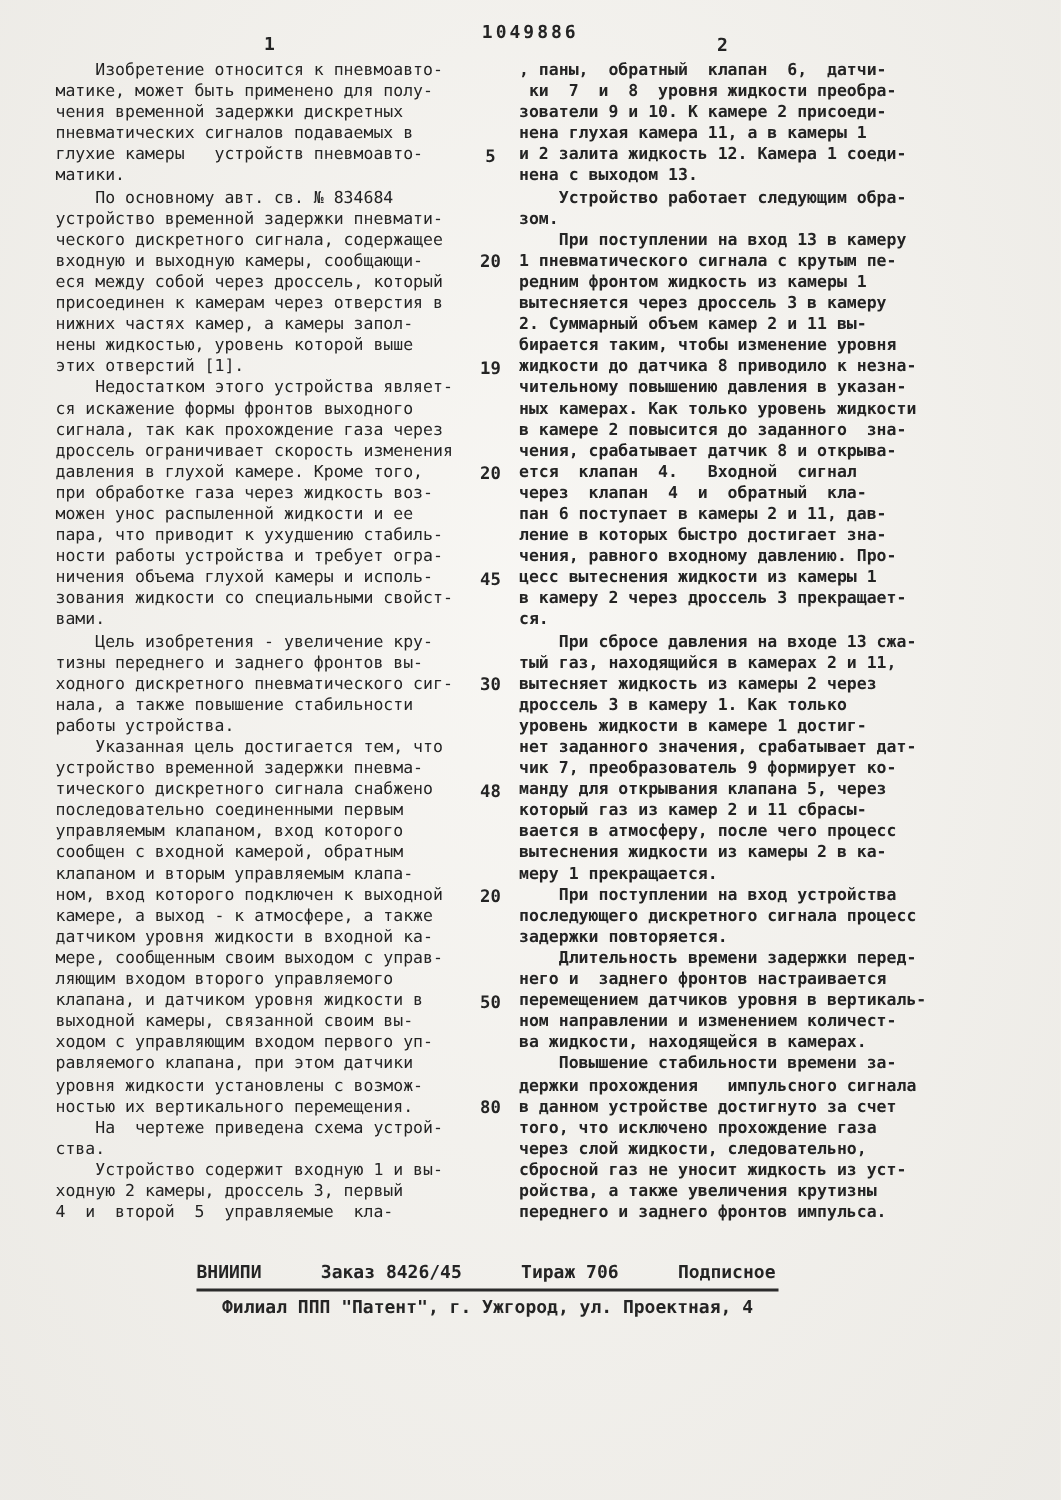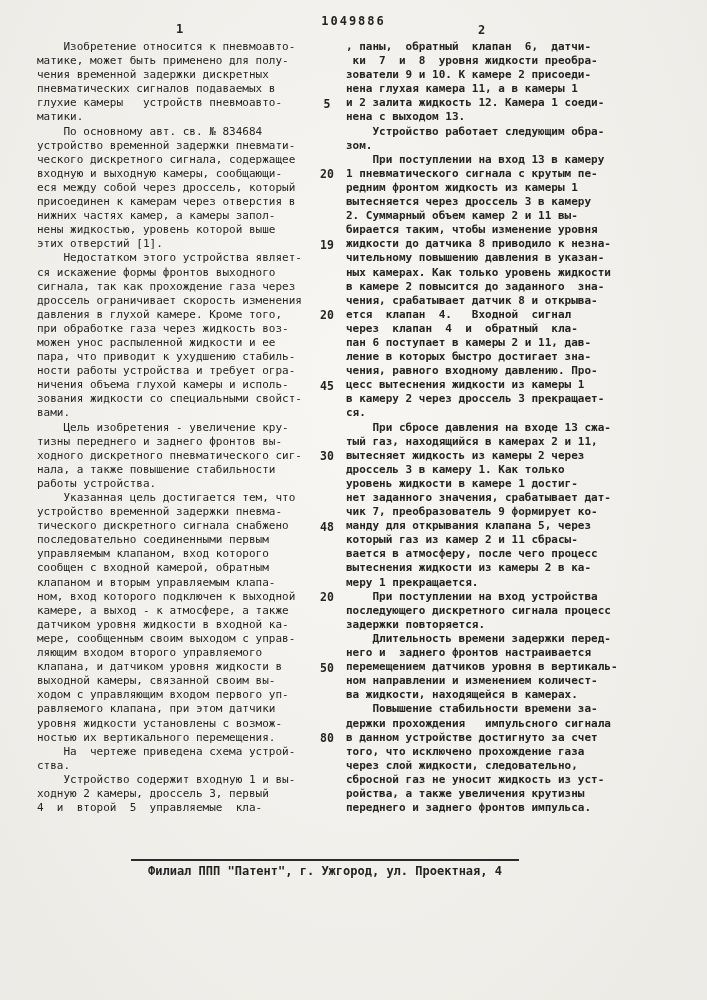--- a/index.html
+++ b/index.html
@@ -81,18 +81,24 @@
       <div class="line-number">45</div>
       <div class="line-number">30</div>
       <div class="line-number">48</div>
       <div class="line-number">20</div>
       <div class="line-number">50</div>
       <div class="line-number">80</div>
     </div>
 
   <div class="column right"><div class="text-line">, паны,  обратный  клапан  6,  датчи-</div><div class="text-line"> ки  7  и  8  уровня жидкости преобра-</div><div class="text-line">зователи 9 и 10. К камере 2 присоеди-</div><div class="text-line">нена глухая камера 11, а в камеры 1</div><div class="text-line">и 2 залита жидкость 12. Камера 1 соеди-</div><div class="text-line">нена с выходом 13.</div><div class="text-line">    Устройство работает следующим обра-</div><div class="text-line">зом.</div><div class="text-line">    При поступлении на вход 13 в камеру</div><div class="text-line">1 пневматического сигнала с крутым пе-</div><div class="text-line">редним фронтом жидкость из камеры 1</div><div class="text-line">вытесняется через дроссель 3 в камеру</div><div class="text-line">2. Суммарный объем камер 2 и 11 вы-</div><div class="text-line">бирается таким, чтобы изменение уровня</div><div class="text-line">жидкости до датчика 8 приводило к незна-</div><div class="text-line">чительному повышению давления в указан-</div><div class="text-line">ных камерах. Как только уровень жидкости</div><div class="text-line">в камере 2 повысится до заданного  зна-</div><div class="text-line">чения, срабатывает датчик 8 и открыва-</div><div class="text-line">ется  клапан  4.   Входной  сигнал</div><div class="text-line">через  клапан  4  и  обратный  кла-</div><div class="text-line">пан 6 поступает в камеры 2 и 11, дав-</div><div class="text-line">ление в которых быстро достигает зна-</div><div class="text-line">чения, равного входному давлению. Про-</div><div class="text-line">цесс вытеснения жидкости из камеры 1</div><div class="text-line">в камеру 2 через дроссель 3 прекращает-</div><div class="text-line">ся.</div><div class="text-line">    При сбросе давления на входе 13 сжа-</div><div class="text-line">тый газ, находящийся в камерах 2 и 11,</div><div class="text-line">вытесняет жидкость из камеры 2 через</div><div class="text-line">дроссель 3 в камеру 1. Как только</div><div class="text-line">уровень жидкости в камере 1 достиг-</div><div class="text-line">нет заданного значения, срабатывает дат-</div><div class="text-line">чик 7, преобразователь 9 формирует ко-</div><div class="text-line">манду для открывания клапана 5, через</div><div class="text-line">который газ из камер 2 и 11 сбрасы-</div><div class="text-line">вается в атмосферу, после чего процесс</div><div class="text-line">вытеснения жидкости из камеры 2 в ка-</div><div class="text-line">меру 1 прекращается.</div><div class="text-line">    При поступлении на вход устройства</div><div class="text-line">последующего дискретного сигнала процесс</div><div class="text-line">задержки повторяется.</div><div class="text-line">    Длительность времени задержки перед-</div><div class="text-line">него и  заднего фронтов настраивается</div><div class="text-line">перемещением датчиков уровня в вертикаль-</div><div class="text-line">ном направлении и изменением количест-</div><div class="text-line">ва жидкости, находящейся в камерах.</div><div class="text-line">    Повышение стабильности времени за-</div><div class="text-line">держки прохождения   импульсного сигнала</div><div class="text-line">в данном устройстве достигнуто за счет</div><div class="text-line">того, что исключено прохождение газа</div><div class="text-line">через слой жидкости, следовательно,</div><div class="text-line">сбросной газ не уносит жидкость из уст-</div><div class="text-line">ройства, а также увеличения крутизны</div><div class="text-line">переднего и заднего фронтов импульса.</div></div>
 
+  <div class="footer-row">
+    <span>ВНИИПИ</span>
+    <span>Заказ 8426/45</span>
+    <span>Тираж 706</span>
+    <span>Подписное</span>
+  </div>
 
   <div class="footer-rule"></div>
 
   <div class="footer-branch">Филиал ППП "Патент", г. Ужгород, ул. Проектная, 4</div>
 
 </div>
 
 </body></html>

